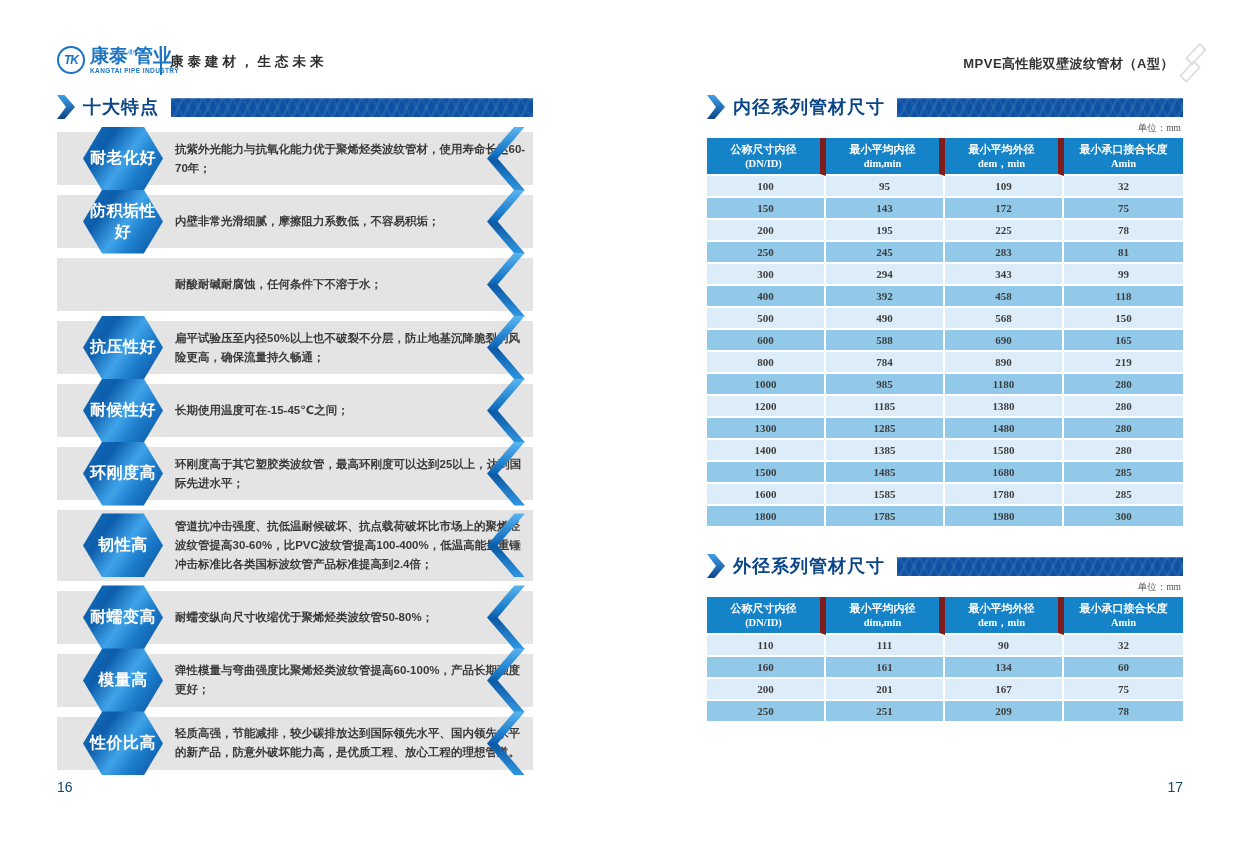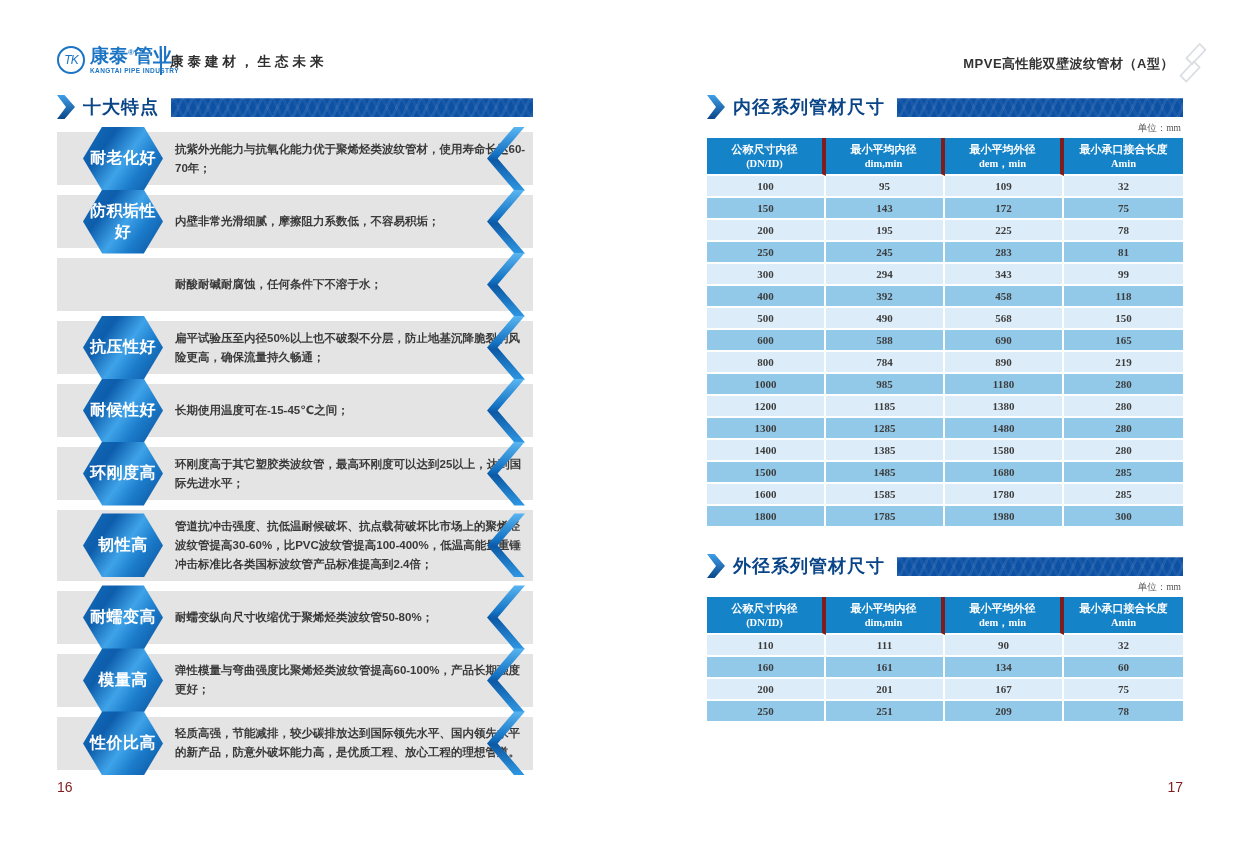--- a/index.html
+++ b/index.html
@@ -3,21 +3,21 @@
 <meta charset="utf-8">
 <style>
   * { margin:0; padding:0; box-sizing:border-box; }
   html,body { background:#fff; }
   body { font-family:"Liberation Sans","DejaVu Sans",sans-serif; }
   .page { position:relative; width:1240px; height:842px; background:#ffffff; overflow:hidden; }
 
   
   .logo-circle { position:absolute; left:57px; top:46px; width:28px; height:28px; border-radius:50%;
     border:2px solid #1b74c4; display:flex; align-items:center; justify-content:center;
-    font-style:italic; font-weight:normal; color:#1b74c4; font-size:12px; letter-spacing:-1px; }
+    font-style:italic; font-weight:bold; color:#1b74c4; font-size:12px; letter-spacing:-1px; }
   .brand-block { position:absolute; left:90px; top:46px; color:#1b74c4; }
   .brand-name { font-size:19px; font-weight:bold; line-height:1; white-space:nowrap; }
   .brand-name sup { font-size:8px; vertical-align:super; }
   .brand-sub { font-size:6.5px; font-weight:bold; letter-spacing:0.4px; margin-top:2px; white-space:nowrap; }
   .brand-divider { position:absolute; left:160px; top:49px; width:2px; height:26px; background:#1b74c4; }
   .tagline { position:absolute; left:170px; top:53px; font-size:13.5px; font-weight:bold; color:#2f2f2f; letter-spacing:4px; white-space:nowrap; }
   .product-title { position:absolute; right:66px; top:55px; font-size:13px; font-weight:bold; color:#333; letter-spacing:0.5px; }
   .brand-mark { position:absolute; right:32px; top:40px; }
 
   
@@ -46,31 +46,31 @@
   .chev { position:absolute; right:8px; top:50%; transform:translateY(-50%); width:38px; height:64px;
     clip-path:polygon(100% 0,72% 0,0 50%,72% 100%,100% 100%,28% 50%);
     background:linear-gradient(180deg,#5ab5f0 0%,#1473c4 42%,#0c59a5 52%,#2f97e2 100%); }
 
   
   .right-col { position:absolute; left:707px; top:95px; width:476px;font-family:Liberation Serif, serif; }
   .tbl-section + .tbl-section { margin-top:26px; }
   .unit-label { text-align:right; font-size:9.5px; color:#555; margin:3px 2px 4px 0; height:12px; }
   table.dim { width:100%; border-collapse:separate; border-spacing:0; table-layout:fixed; }
   table.dim th { background:#1583c7; color:#fff; font-weight:bold; height:38px;
-    border-right:4px solid #7f1d1d; border-bottom:2px solid #fff; padding:2px 0; }
+    border-right:6px solid #7f1d1d; border-bottom:2px solid #fff; padding:2px 0; }
   table.dim th .zh { font-size:11px; line-height:1.35; }
   table.dim th .en { font-size:10.5px; line-height:1.25; }
   table.dim td { text-align:center; font-size:11px; font-weight:bold; color:#3d3d3d; height:22px;
     border-right:2px solid #fff; border-bottom:2px solid #fff; }
   table.dim th:last-child, table.dim td:last-child { border-right:none; }
   tr.light td { background:#dcedf9; }
   tr.dark  td { background:#92c9e9; }
 
   
-  .page-num { position:absolute; top:779px; font-size:14px; color:#7f1d1d; }
+  .page-num { position:absolute; top:779px; font-size:14px; color:#0c4a6e; }
   .page-num.left { left:57px; }
   .page-num.right { right:57px; }
 </style>
 </head>
 <body>
 
 <div class="page">
 
   <div class="logo-circle">TK</div>
   <div class="brand-block">

